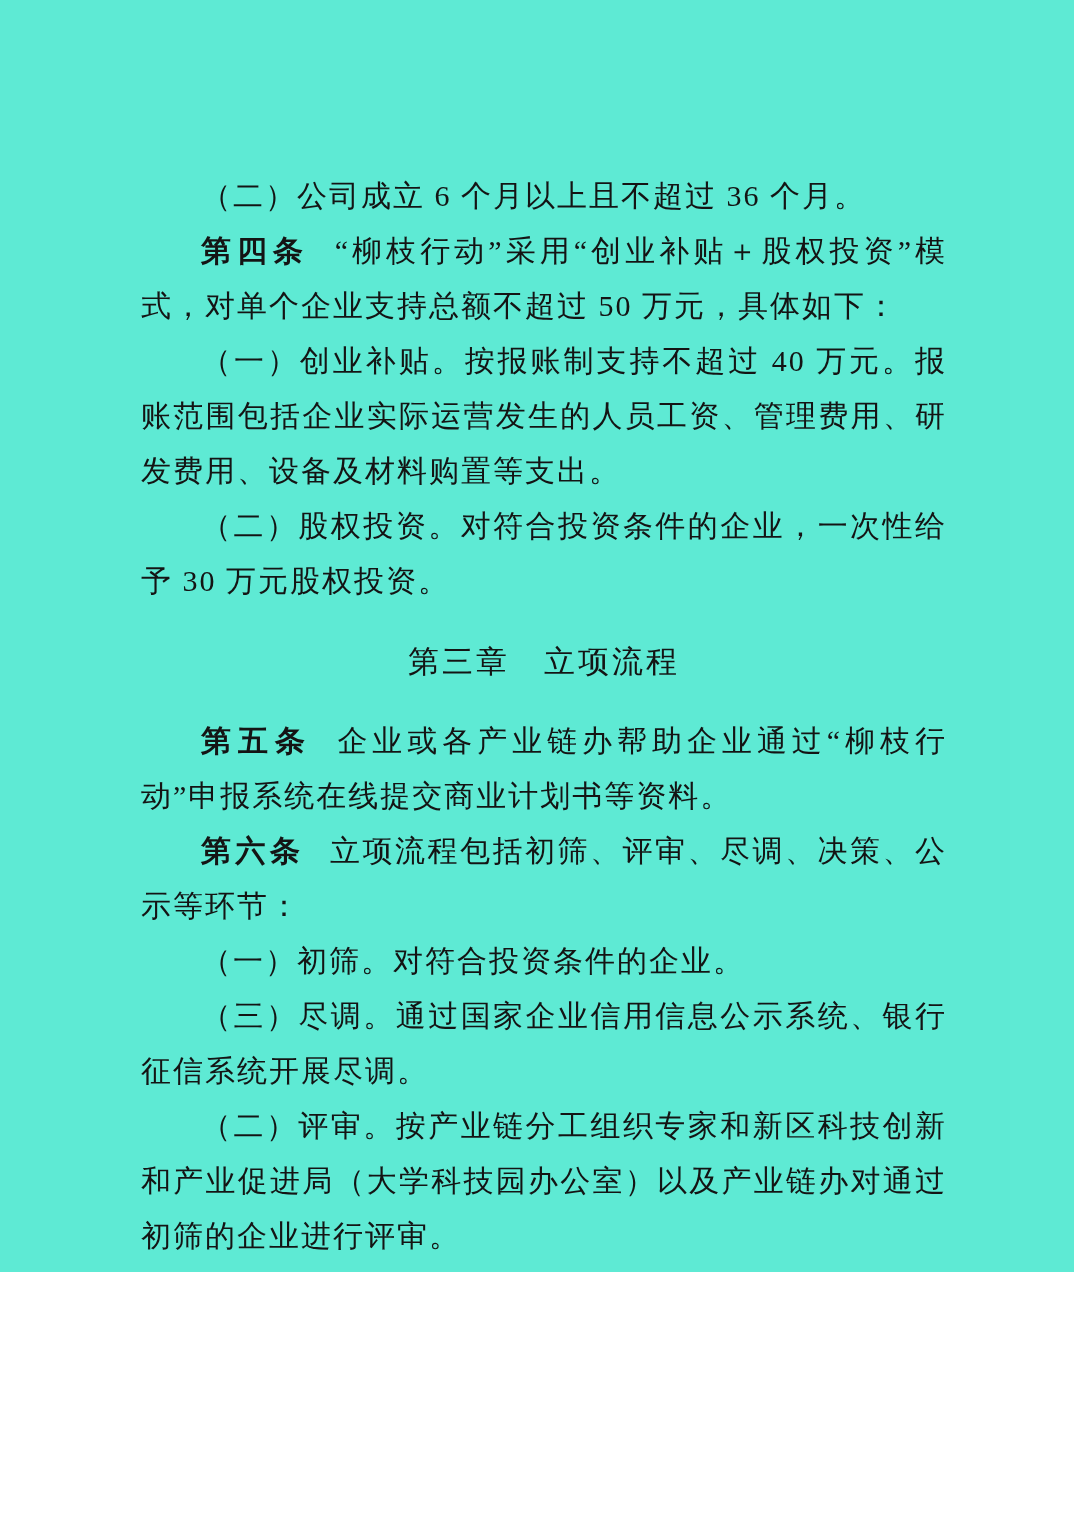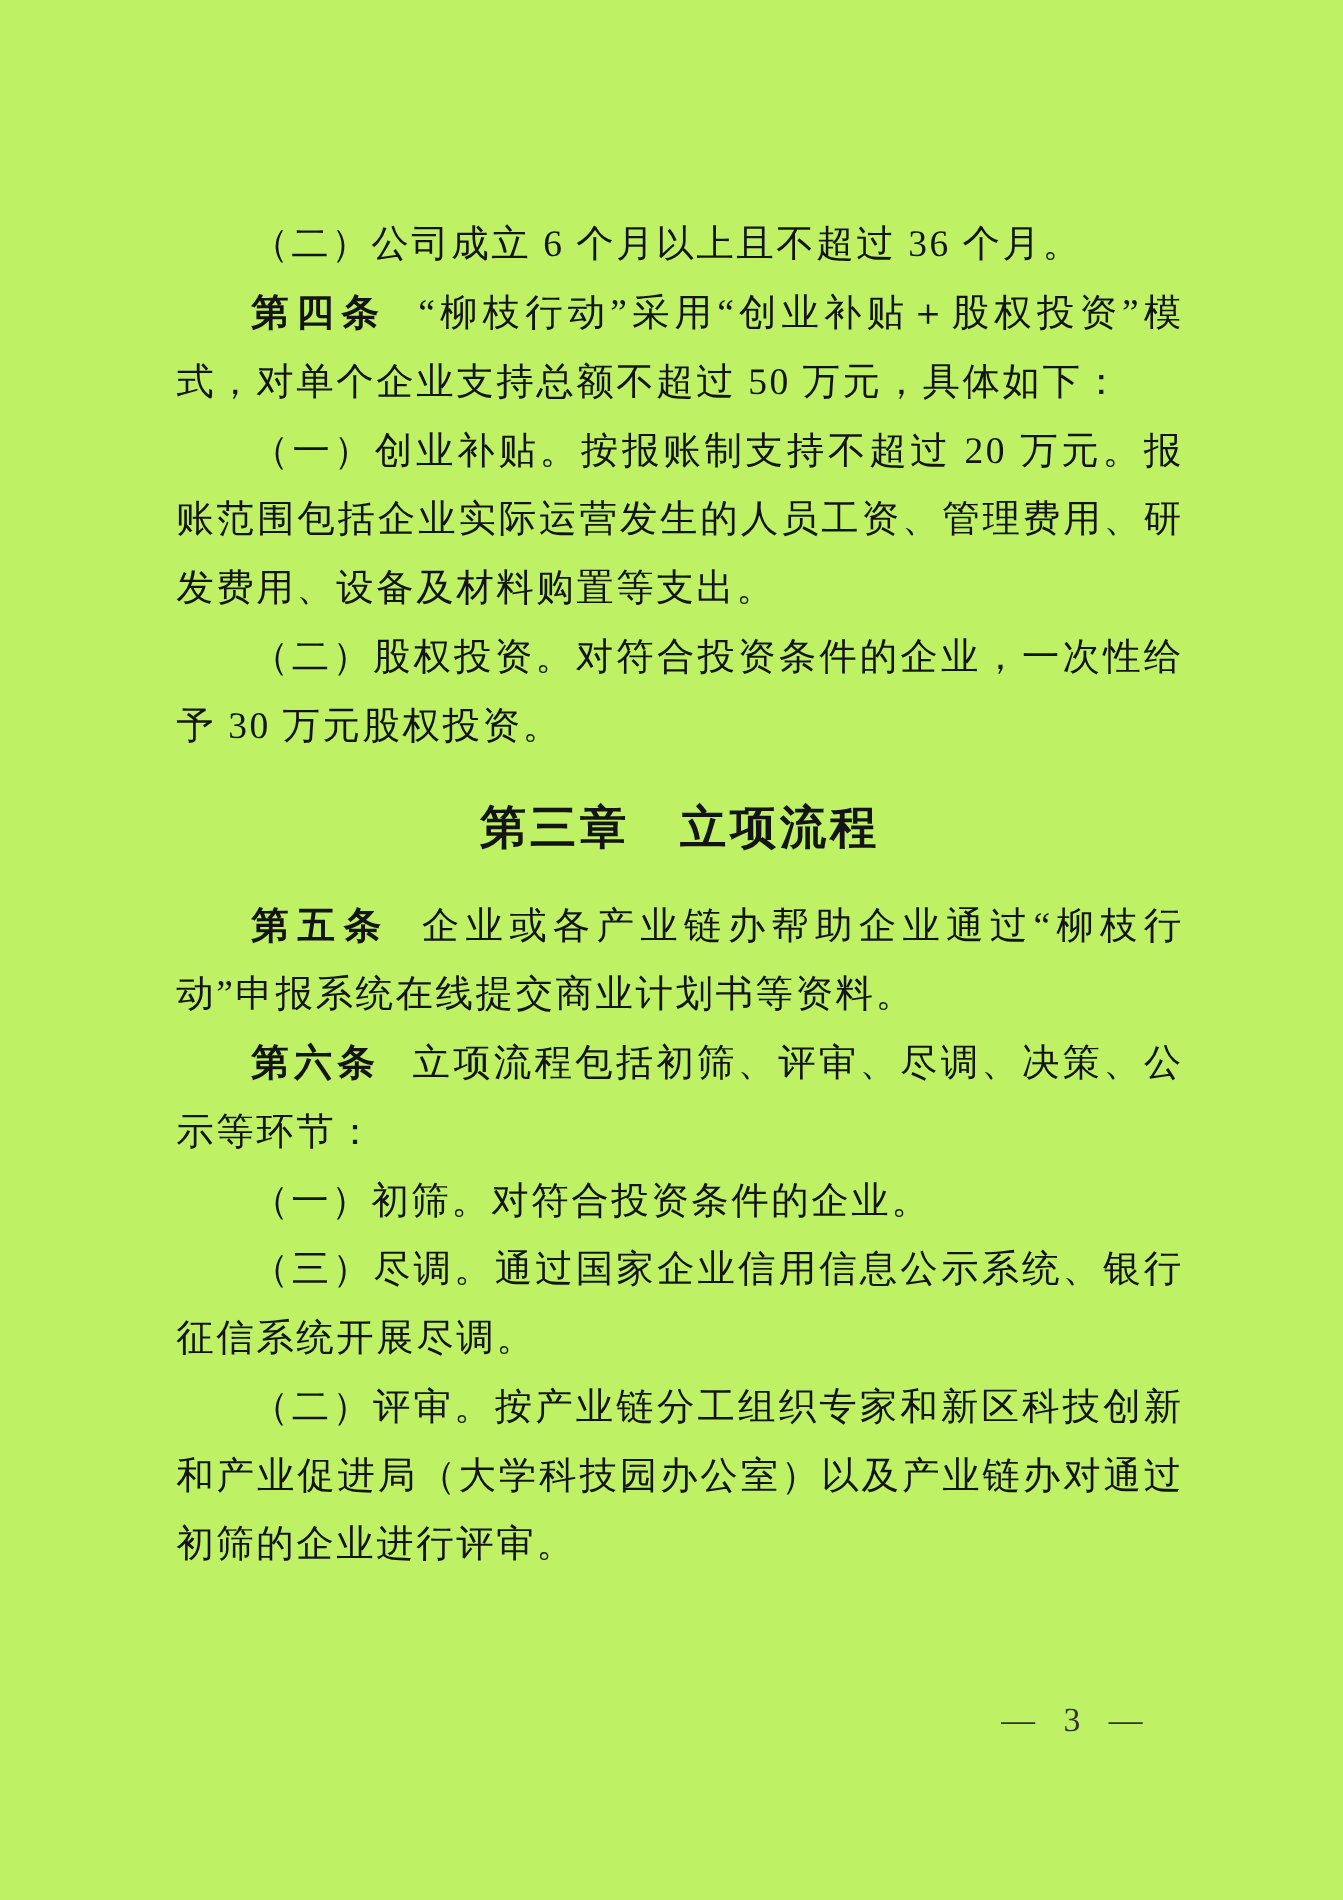--- a/index.html
+++ b/index.html
@@ -3,47 +3,47 @@
 <meta charset="utf-8">
 <style>
   html, body {
     margin: 0;
     padding: 0;
     background: #ffffff;
   }
   .page {
     position: relative;
     width: 1074px;
-    height: 1520px;
-    background: #bef264;
+    height: 1272px;
+    background: #5eead4;
     overflow: hidden;
     font-family: "Liberation Serif", "DejaVu Serif", serif;
     color: #141414;
   }
   .content {
     position: absolute;
     left: 141px;
     top: 168px;
     width: 806px;
   }
   p.body-para {
     margin: 0;
     font-size: 30px;
     line-height: 55px;
     text-align: justify;
     text-indent: 2em;
     letter-spacing: 2px;
   }
   p.chapter-para {
     margin: 26px 0 24px 0;
-    font-size: 37px;
+    font-size: 31px;
     line-height: 55px;
     text-align: center;
     text-indent: 0;
-    font-weight: bold;
+    font-weight: normal;
     font-family: "Liberation Sans", "DejaVu Sans", sans-serif;
     letter-spacing: 3px;
   }
   .article-lead {
     font-weight: bold;
     font-family: Liberation Sans, sans-serif;
     margin-right: 0.85em;
     letter-spacing: 4px;
   }
   .page-footer {
@@ -57,21 +57,21 @@
     font-family: "Liberation Serif", "DejaVu Serif", serif;
   }
 </style>
 </head>
 <body>
 
 <div class="page">
   <div class="content">
       <p class="body-para">（二）公司成立 6 个月以上且不超过 36 个月。</p>
       <p class="body-para"><span class="article-lead">第四条</span>“柳枝行动”采用“创业补贴＋股权投资”模式，对单个企业支持总额不超过 50 万元，具体如下：</p>
-      <p class="body-para">（一）创业补贴。按报账制支持不超过 20 万元。报账范围包括企业实际运营发生的人员工资、管理费用、研发费用、设备及材料购置等支出。</p>
+      <p class="body-para">（一）创业补贴。按报账制支持不超过 40 万元。报账范围包括企业实际运营发生的人员工资、管理费用、研发费用、设备及材料购置等支出。</p>
       <p class="body-para">（二）股权投资。对符合投资条件的企业，一次性给予 30 万元股权投资。</p>
       <p class="chapter-para">第三章　立项流程</p>
       <p class="body-para"><span class="article-lead">第五条</span>企业或各产业链办帮助企业通过“柳枝行动”申报系统在线提交商业计划书等资料。</p>
       <p class="body-para"><span class="article-lead">第六条</span>立项流程包括初筛、评审、尽调、决策、公示等环节：</p>
       <p class="body-para">（一）初筛。对符合投资条件的企业。</p>
       <p class="body-para">（三）尽调。通过国家企业信用信息公示系统、银行征信系统开展尽调。</p>
       <p class="body-para">（二）评审。按产业链分工组织专家和新区科技创新和产业促进局（大学科技园办公室）以及产业链办对通过初筛的企业进行评审。</p>
     </div>
   <div class="page-footer">— 3 —</div>
 </div>

